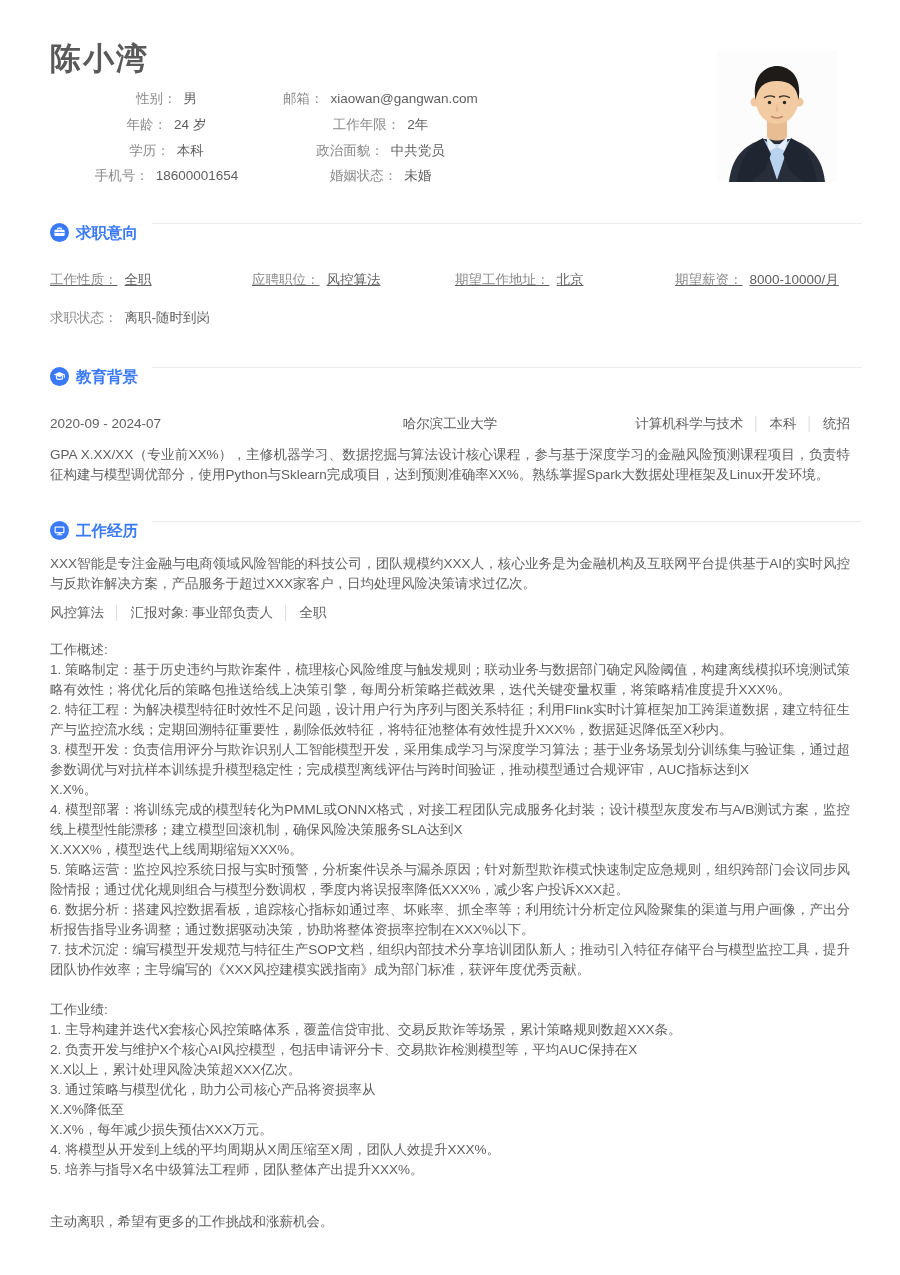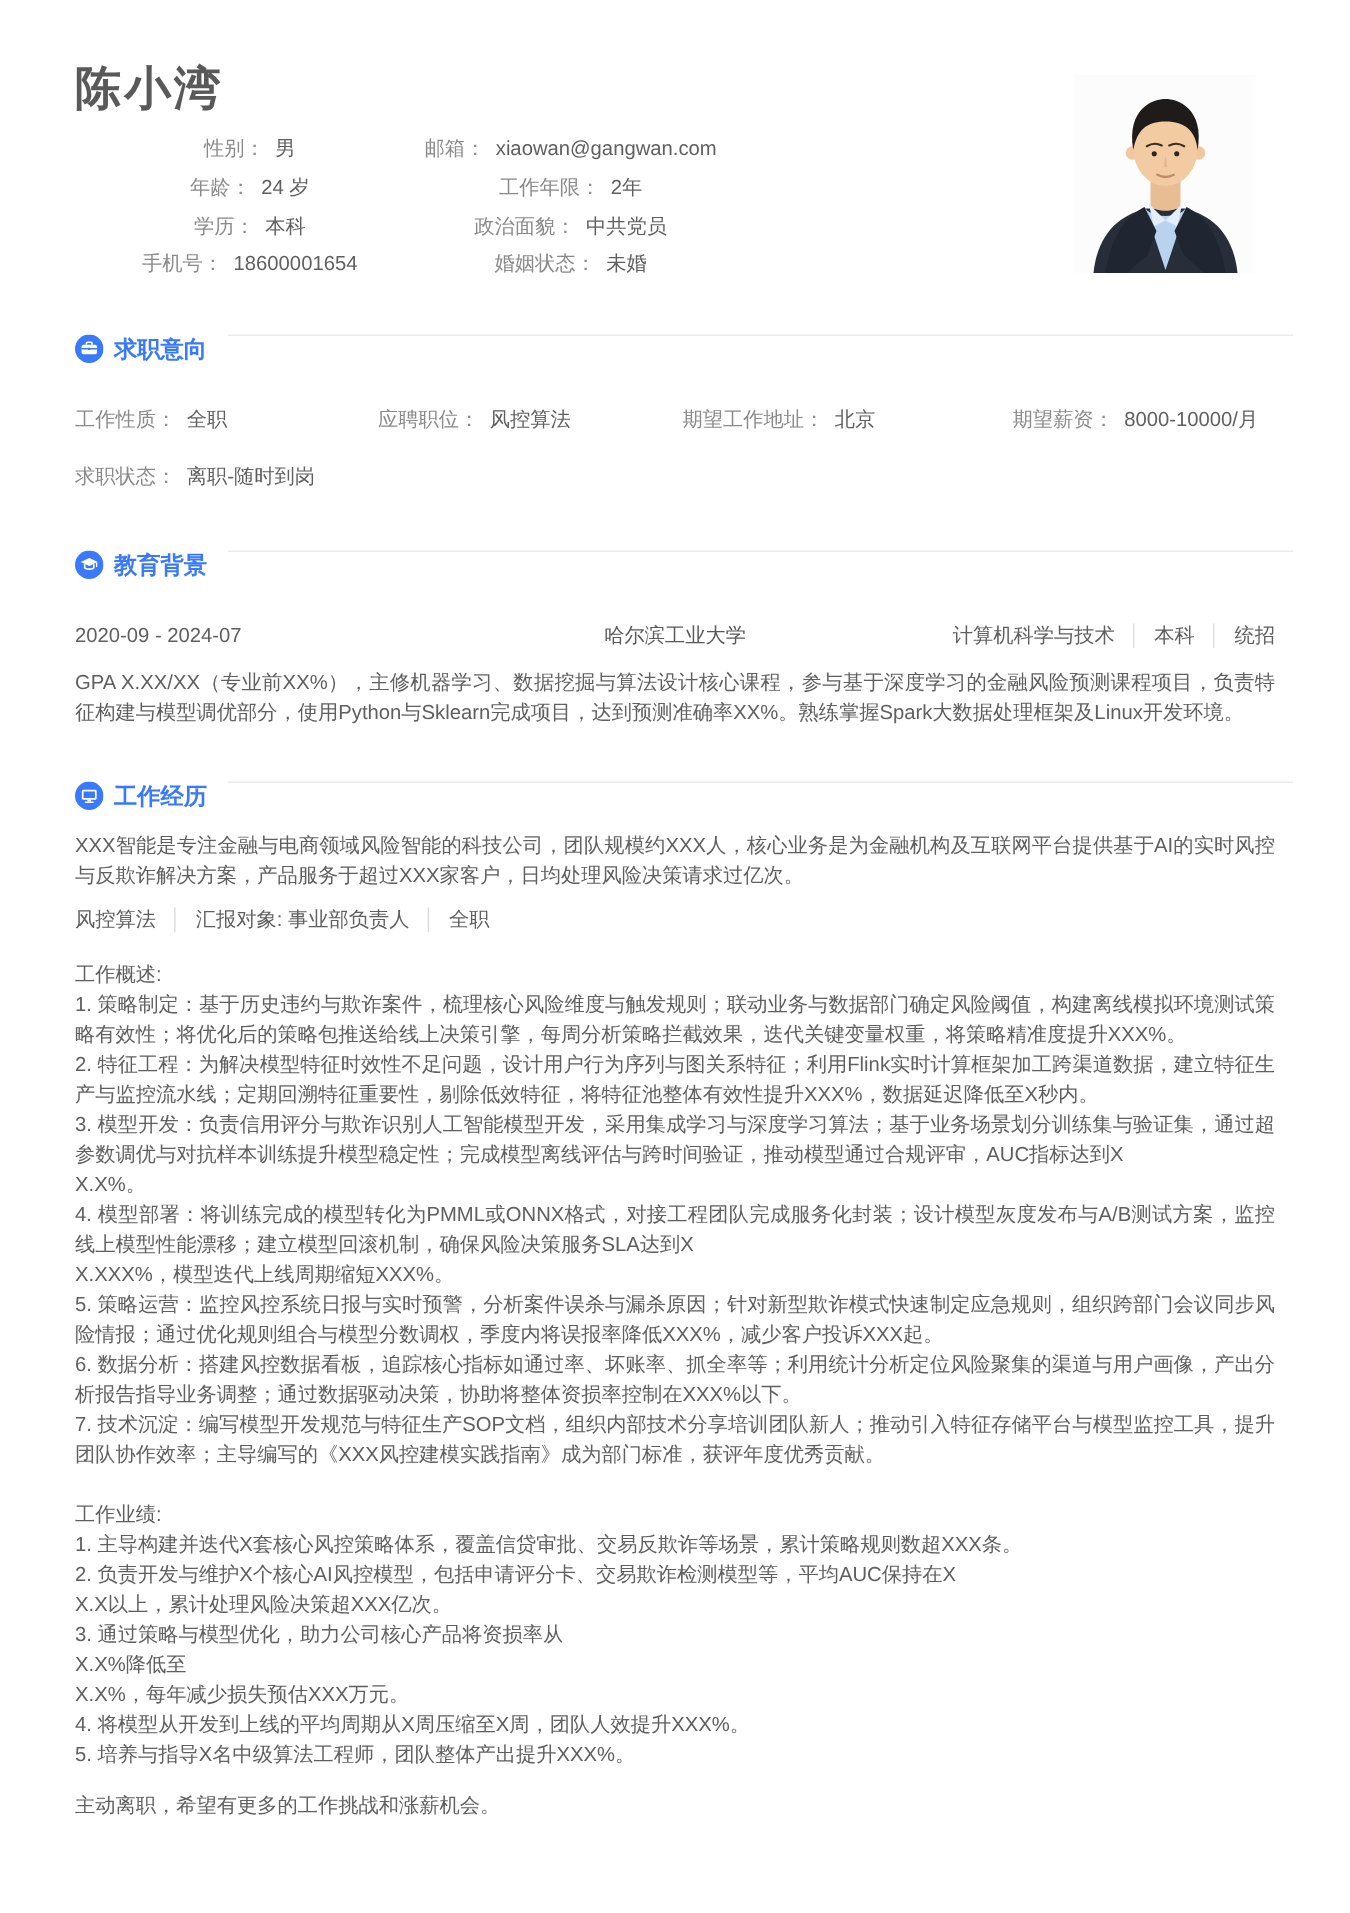--- a/index.html
+++ b/index.html
@@ -16,35 +16,35 @@
   .info-label{color:#8a8a8a;}
   .info-value{color:#5f5f5f;margin-left:7px;}
   .photo{position:absolute;top:50px;right:63px;width:120px;height:132px;overflow:hidden;background:#fcfcfd;}
   .section{margin-top:34px;}
   .section.edu{margin-top:40px;}
   .section.work{margin-top:36px;}
   .sec-head{display:flex;align-items:flex-start;margin-right:-12px;font-family:Liberation Serif, serif;}
   .sec-icon{width:19px;height:19px;flex:none;display:block;}
   .sec-title{font-size:15.5px;font-weight:bold;color:#3a7afa;margin-left:7px;white-space:nowrap;}
   .sec-rule{flex:1;height:1px;background:#ebebeb;margin-left:14px;}
-  .intent-row{display:flex;margin-top:27px;font-size:13.5px;}
+  .intent-row{display:flex;margin-top:27px;font-size:13.5px;text-decoration:underline;}
   .intent-f{white-space:nowrap;}
   .f1{width:202px;}.f2{width:203px;}.f3{width:220px;}.f4{flex:1;}
   .intent-row2{margin-top:20px;font-size:13.5px;}
   .meta-row{position:relative;margin-top:27px;font-size:13.5px;color:#5f5f5f;display:flex;justify-content:space-between;line-height:18px;text-align:center;}
   .meta-center{position:absolute;left:50%;transform:translateX(-50%);color:#595959;white-space:nowrap;}
   .meta-left{white-space:nowrap;}
   .meta-right{white-space:nowrap;}
   .sep{color:#dcdcdc;margin:0 9px;font-weight:normal;}
   .para{margin-top:12px;font-size:13.5px;line-height:20px;text-align:justify;color:#5f5f5f;}
   .pre{white-space:pre-line;}
   .role-line{margin-top:10px;font-size:13.5px;color:#5f5f5f;}
   .block{margin-top:18px;}
   .block2{margin-top:20px;}
-  .resign{margin-top:14px;font-size:13.5px;line-height:20px;color:#5f5f5f;}
+  .resign{margin-top:32px;font-size:13.5px;line-height:20px;color:#5f5f5f;}
 </style>
 </head>
 <body>
 
 <div class="page">
   <div class="content">
 
     <h1 class="name">陈小湾</h1>
 
     <div class="info-wrap">

